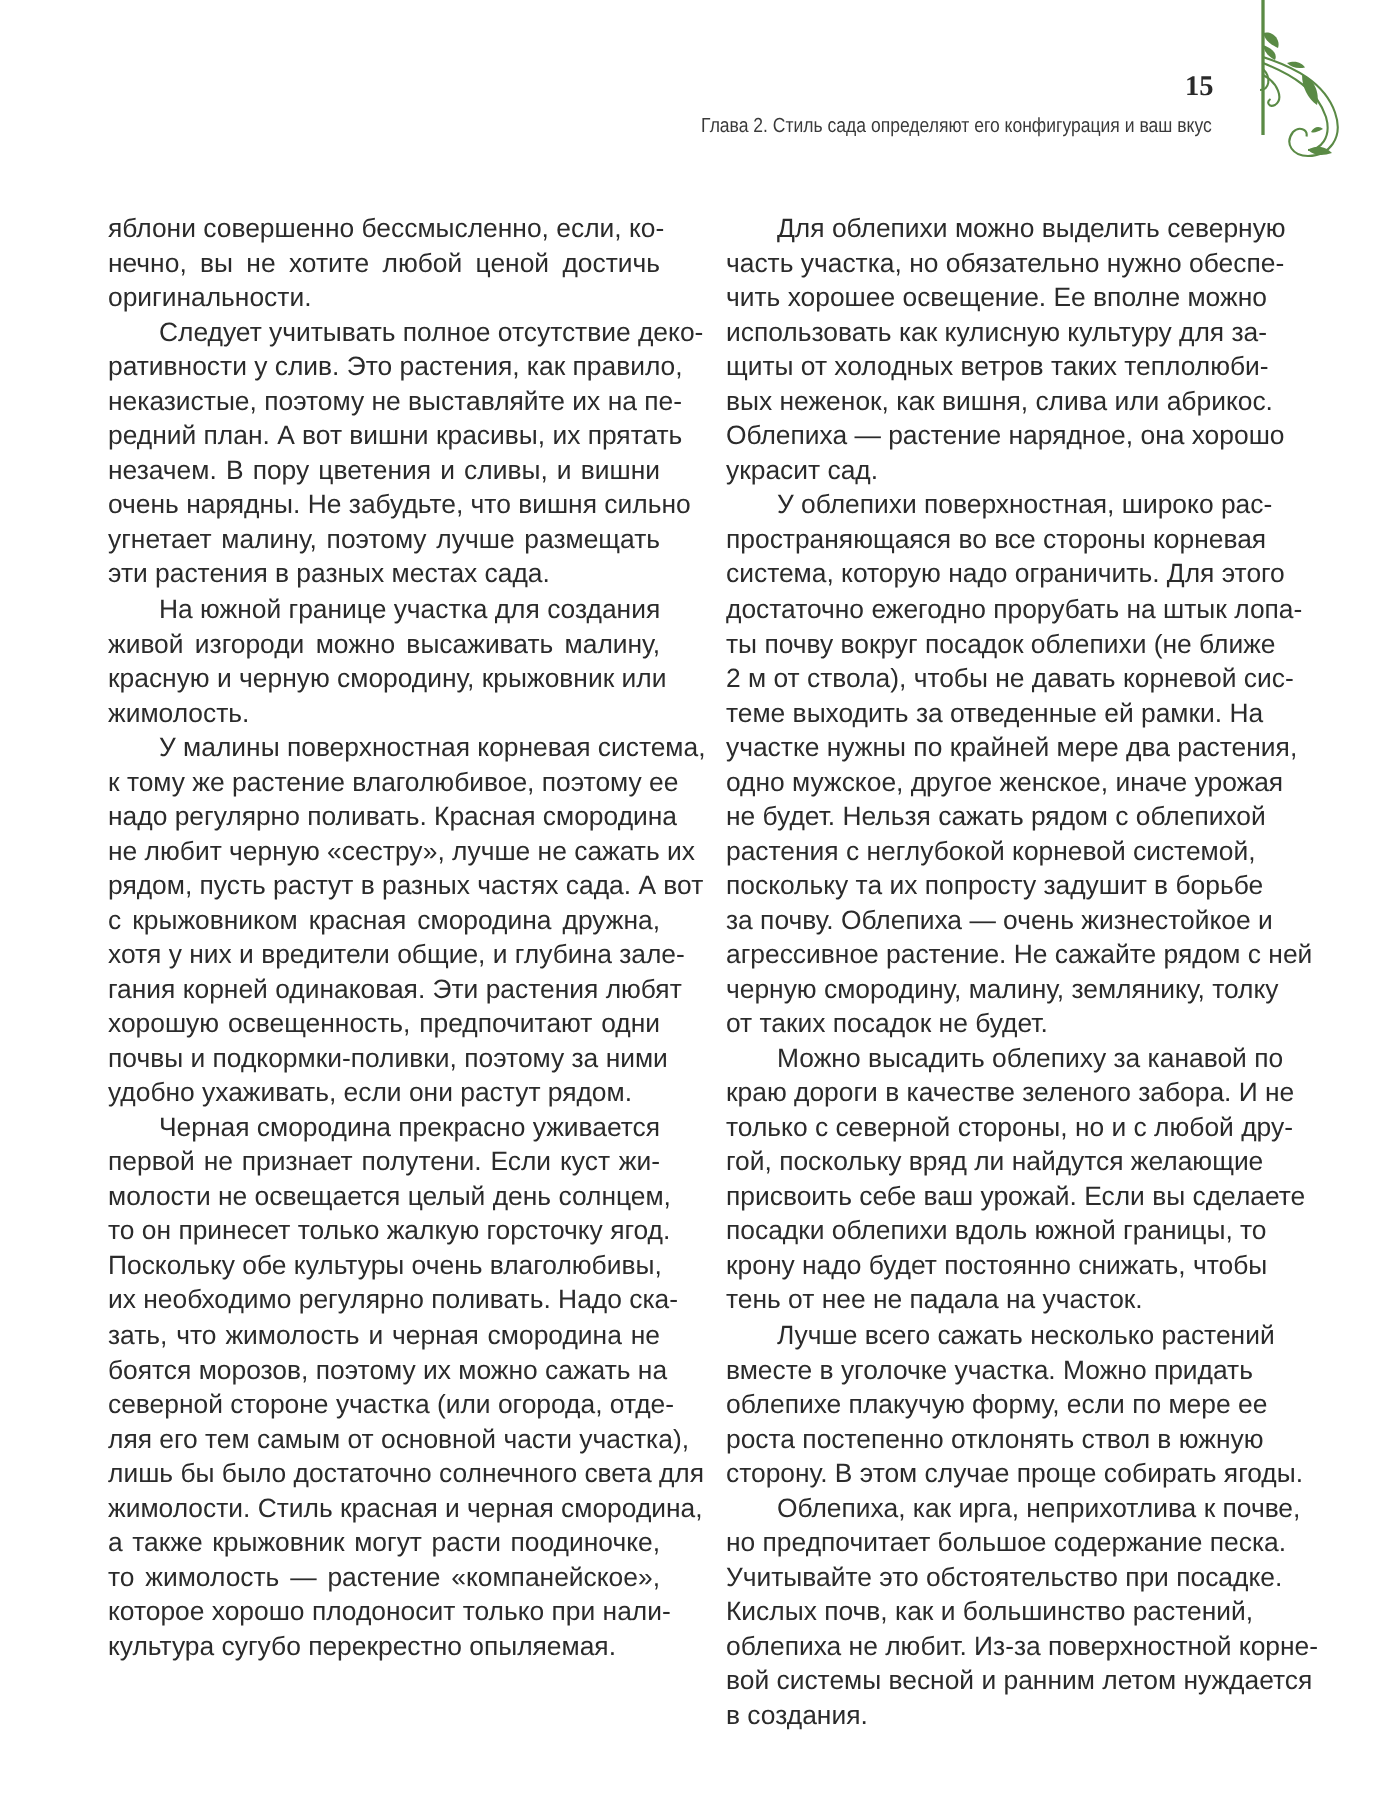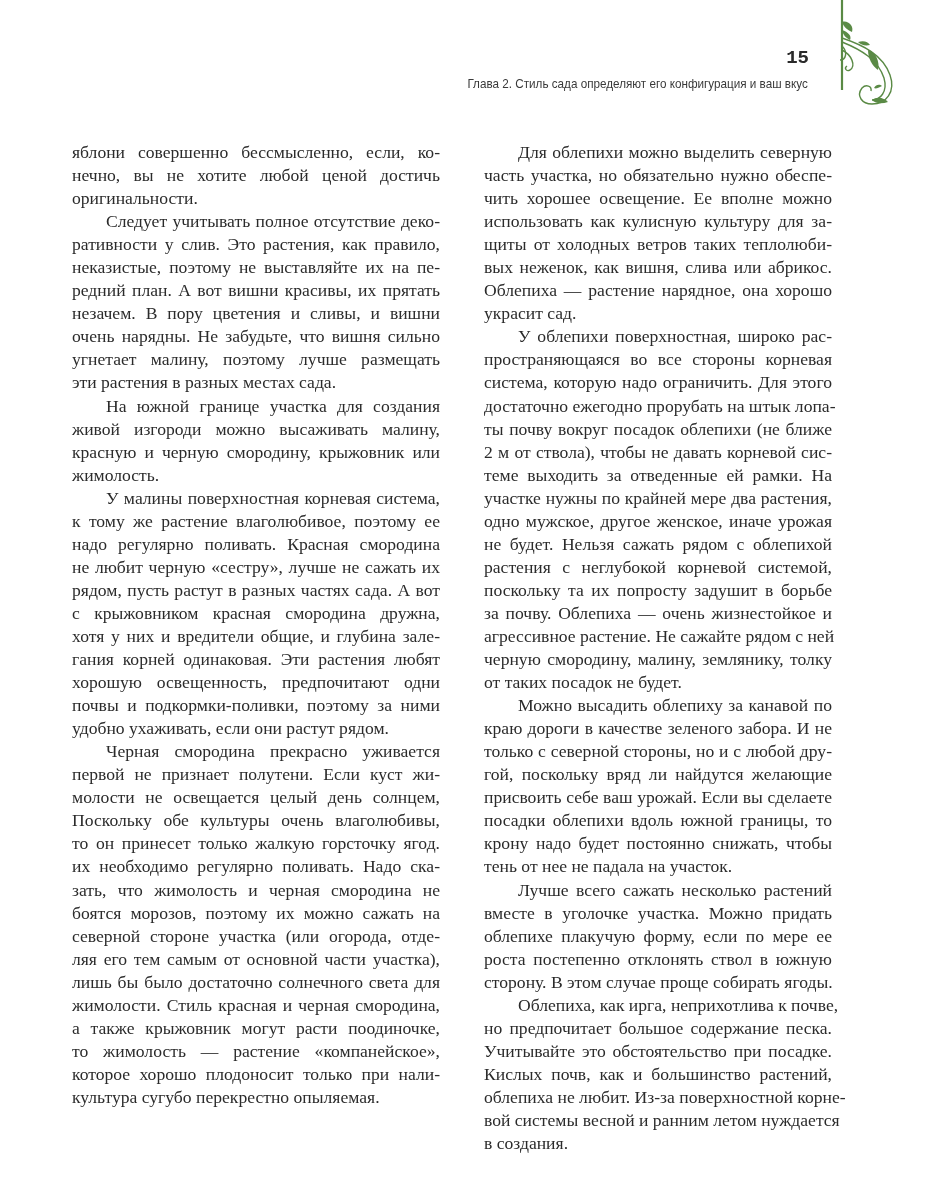--- a/index.html
+++ b/index.html
@@ -1,32 +1,32 @@
 <!DOCTYPE html>
 <html><head>
   <meta charset="utf-8">
   <style>
     html, body { margin: 0; padding: 0; background: #ffffff; }
     body { width: 927px; height: 1200px; position: relative; overflow: hidden; }
     .page { position: absolute; inset: 0; background: #fff; }
     .page-number {
       position: absolute; right: 118px; top: 47px;
-      font-family: Liberation Mono, monospace; font-weight: bold;
+      font-family: Liberation Serif, serif; font-weight: bold;
       font-size: 19px; color: #2a2a2a; letter-spacing: 0px;
     }
     .running-head {
       position: absolute; right: 119px; top: 76px;
       font-family: "Liberation Sans", sans-serif; font-size: 13.6px;
       color: #3a3a3a; transform: scaleX(0.86); transform-origin: right center;
       white-space: nowrap;
     }
     .ornament { position: absolute; left: 828px; top: 0; width: 80px; height: 112px; }
     .col {
       position: absolute; top: 141px;
-      font-family: Liberation Serif, serif; font-size: 17.6px;
+      font-family: Liberation Sans, sans-serif; font-size: 17.6px;
       color: #2b2b2b; line-height: 23.05px;
     }
     .col-left { left: 72px; width: 368px; }
     .col-right { left: 484px; width: 348px; }
     .line {
       display: block; height: 23.05px; white-space: nowrap;
       text-align: justify; text-align-last: justify; overflow: visible;
     }
     .line.last { text-align-last: left; }
     .line.indent { text-indent: 34px; }
@@ -80,22 +80,22 @@
       <span class="line">рядом, пусть растут в разных частях сада. А вот</span>
       <span class="line">с крыжовником красная смородина дружна,</span>
       <span class="line">хотя у них и вредители общие, и глубина зале-</span>
       <span class="line">гания корней одинаковая. Эти растения любят</span>
       <span class="line">хорошую освещенность, предпочитают одни</span>
       <span class="line">почвы и подкормки-поливки, поэтому за ними</span>
       <span class="line last">удобно ухаживать, если они растут рядом.</span>
       <span class="line indent">Черная смородина прекрасно уживается</span>
       <span class="line">первой не признает полутени. Если куст жи-</span>
       <span class="line">молости не освещается целый день солнцем,</span>
+      <span class="line">то он принесет только жалкую горсточку ягод.</span>
       <span class="line">Поскольку обе культуры очень влаголюбивы,</span>
-      <span class="line">то он принесет только жалкую горсточку ягод.</span>
       <span class="line">их необходимо регулярно поливать. Надо ска-</span>
       <span class="line">зать, что жимолость и черная смородина не</span>
       <span class="line">боятся морозов, поэтому их можно сажать на</span>
       <span class="line">северной стороне участка (или огорода, отде-</span>
       <span class="line">ляя его тем самым от основной части участка),</span>
       <span class="line">лишь бы было достаточно солнечного света для</span>
       <span class="line">жимолости. Стиль красная и черная смородина,</span>
       <span class="line">а также крыжовник могут расти поодиночке,</span>
       <span class="line">то жимолость — растение «компанейское»,</span>
       <span class="line">которое хорошо плодоносит только при нали-</span>

